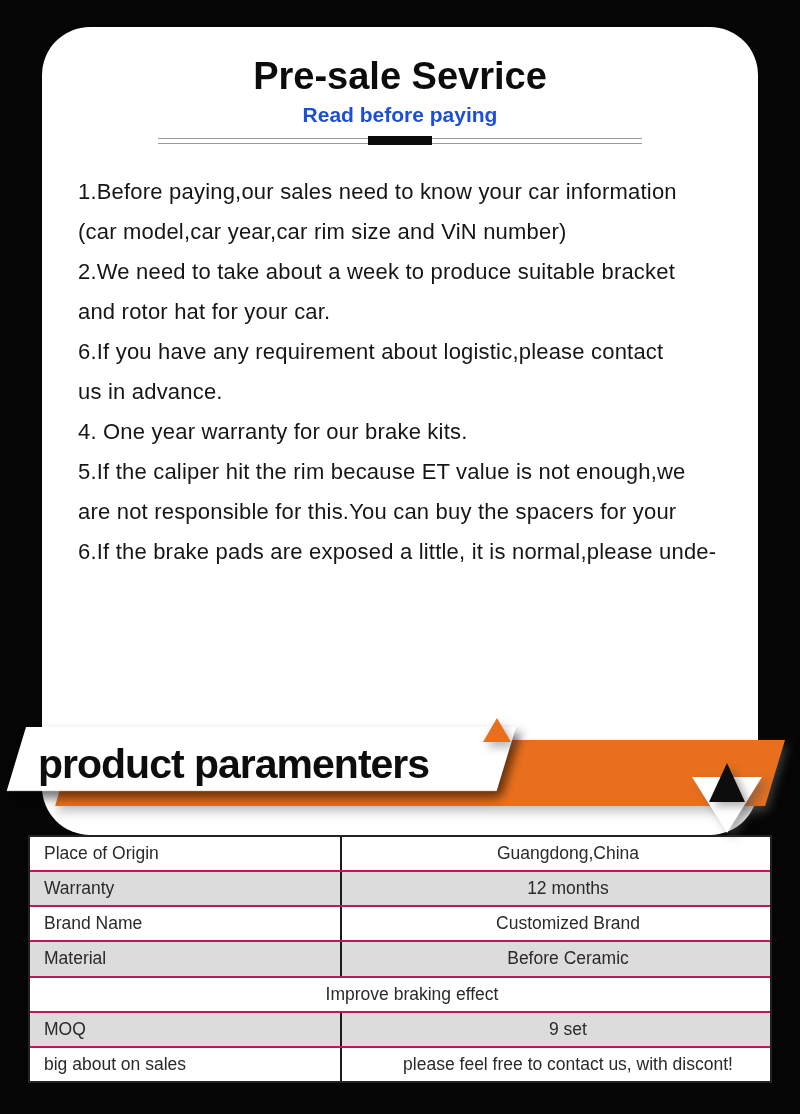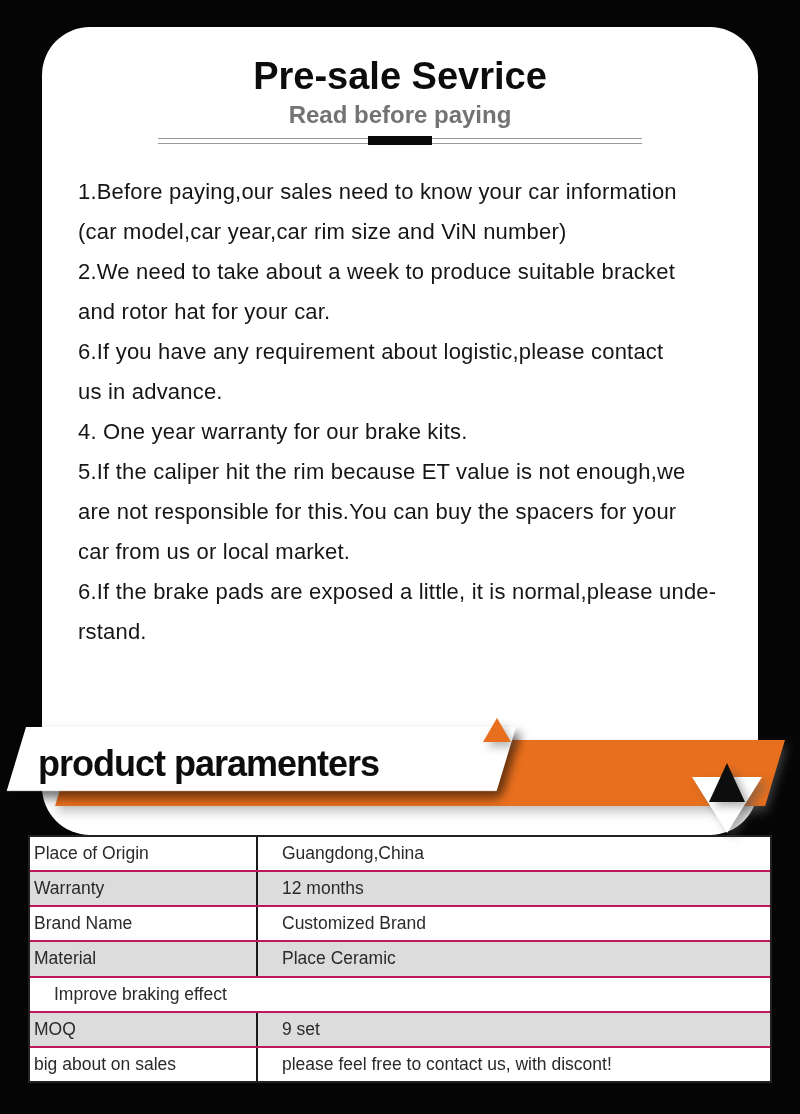--- a/index.html
+++ b/index.html
@@ -15,21 +15,21 @@
   .presale-card{
     position:absolute;left:42px;top:27px;width:716px;height:808px;
     background:#ffffff;border-radius:48px;color:#111;
   }
   .presale-title{
     margin:26px 0 0 0;text-align:center;
     font-size:38px;line-height:46px;font-weight:bold;color:#0c0c0c;
   }
   .presale-subtitle{
     margin:2px 0 0 0;text-align:center;
-    font-size:24px;line-height:28px;font-weight:bold;color:#737373;
+    font-size:21px;line-height:28px;font-weight:bold;color:#1d4ed8;
   }
   .title-divider{
     position:relative;width:484px;height:4px;margin:9px auto 0 auto;
     border-top:1px solid #9a9a9a;border-bottom:1px solid #9a9a9a;
   }
   .title-divider::after{
     content:"";position:absolute;left:50%;top:-3px;margin-left:-32px;
     width:64px;height:9px;background:#0a0a0a;
   }
   .presale-lines{margin:28px 28px 0 36px;}
@@ -49,21 +49,21 @@
   }
   .band-label-plate{
     position:absolute;left:26px;top:30px;width:490px;height:64px;
     background:#ffffff;
     transform:skewX(-16.8deg);transform-origin:0 0;
     filter:drop-shadow(7px 7px 5px rgba(0,0,0,0.55));
     z-index:2;
   }
   .banner-title{
     position:absolute;left:38px;top:47px;z-index:3;
-    font-size:36px;line-height:40px;font-weight:bold;color:#0d0d0d;
+    font-size:41px;line-height:40px;font-weight:bold;color:#0d0d0d;
     letter-spacing:-1px;white-space:nowrap;
   }
   .tri{position:absolute;width:0;height:0;}
   .tri-orange-up{
     left:483px;top:21px;z-index:4;
     border-left:14px solid transparent;border-right:14px solid transparent;
     border-bottom:24px solid var(--orange,#e86f1d);
     filter:drop-shadow(4px 5px 4px rgba(110,110,110,0.5));
   }
   .tri-white-down{
@@ -83,46 +83,44 @@
   .params-table{
     position:absolute;left:28px;top:835px;width:744px;height:248px;
     box-sizing:border-box;border:2px solid #222;
     display:flex;flex-direction:column;
     font-size:17.5px;color:#2a2a2a;background:#fff;
   }
   .p-row{flex:1;display:flex;align-items:center;}
   .p-row + .p-row{border-top:2px solid #be185d;}
   .p-row.alt{background:var(--altRow,#dcdcdc);}
   .p-label{
-    width:228px;box-sizing:border-box;flex:none;height:100%;
+    width:312px;box-sizing:border-box;flex:none;height:100%;
     display:flex;align-items:center;
-    padding-left:4px;border-right:2px solid #1a1a1a;
+    padding-left:14px;border-right:2px solid #1a1a1a;
   }
-  .p-value{flex:1;padding-left:24px;white-space:nowrap;overflow:hidden;}
+  .p-value{flex:1;padding-left:24px;white-space:nowrap;overflow:hidden;text-align:center;}
 </style>
 </head>
 <body>
 
 <section class="presale-card">
   <h1 class="presale-title">Pre-sale Sevrice</h1>
   <h2 class="presale-subtitle">Read before paying</h2>
   <div class="title-divider"></div>
   <div class="presale-lines">
     <div class="presale-line">1.Before paying,our sales need to know your car information</div>
     <div class="presale-line">(car model,car year,car rim size and ViN number)</div>
     <div class="presale-line">2.We need to take about a week to produce suitable bracket</div>
     <div class="presale-line">and rotor hat for your car.</div>
     <div class="presale-line">6.If you have any requirement about logistic,please contact</div>
     <div class="presale-line">us in advance.</div>
     <div class="presale-line">4. One year warranty for our brake kits.</div>
     <div class="presale-line">5.If the caliper hit the rim because ET value is not enough,we</div>
     <div class="presale-line">are not responsible for this.You can buy the spacers for your</div>
-    <div class="presale-line">car from us or local market.</div>
     <div class="presale-line">6.If the brake pads are exposed a little, it is normal,please unde-</div>
-    <div class="presale-line">rstand.</div>
   </div>
 </section>
 
 <div class="banner">
   <div class="band"></div>
   <div class="band-label-plate"></div>
   <div class="banner-title">product paramenters</div>
   <div class="tri tri-orange-up"></div>
   <div class="tri tri-white-down"></div>
   <div class="tri tri-black-up"></div>
@@ -136,21 +134,21 @@
   <div class="p-row alt">
     <div class="p-label">Warranty</div>
     <div class="p-value">12 months</div>
   </div>
   <div class="p-row">
     <div class="p-label">Brand Name</div>
     <div class="p-value">Customized Brand</div>
   </div>
   <div class="p-row alt">
     <div class="p-label">Material</div>
-    <div class="p-value">Place Ceramic</div>
+    <div class="p-value">Before Ceramic</div>
   </div>
   <div class="p-row">
     <div class="p-value">Improve braking effect</div>
   </div>
   <div class="p-row alt">
     <div class="p-label">MOQ</div>
     <div class="p-value">9 set</div>
   </div>
   <div class="p-row">
     <div class="p-label">big about on sales</div>

